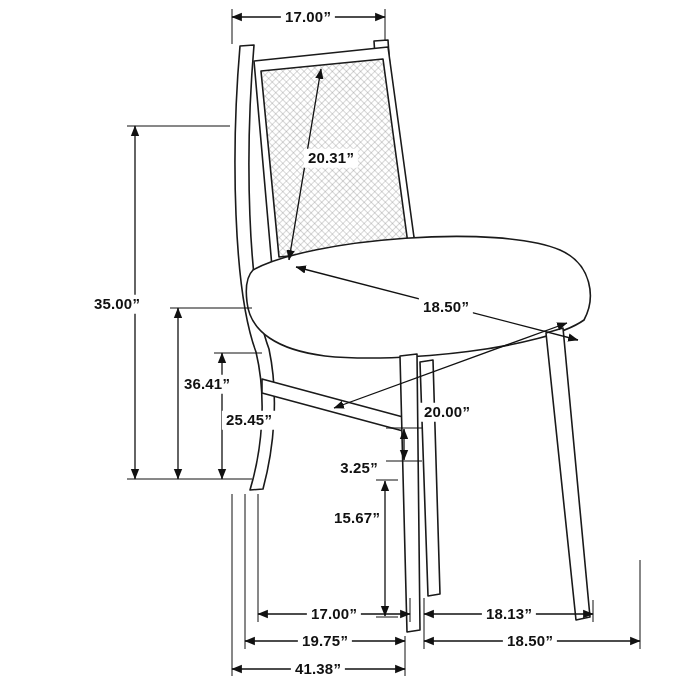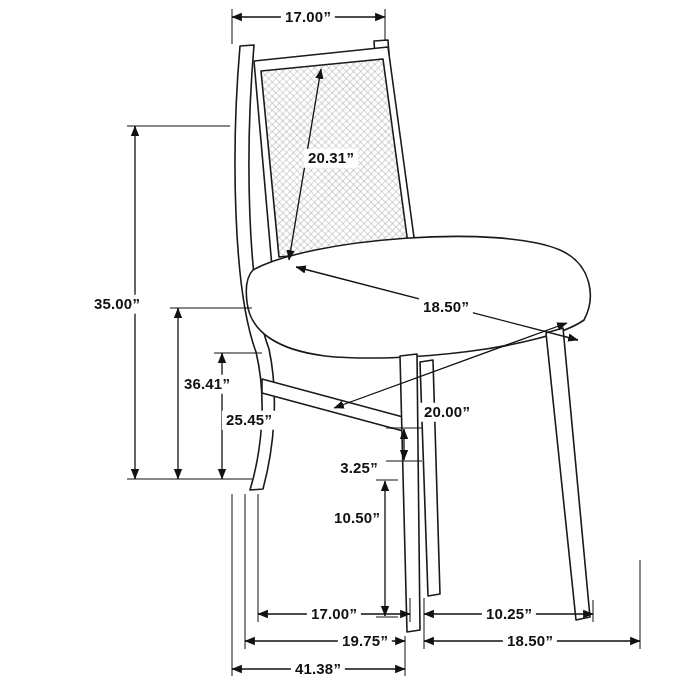--- a/index.html
+++ b/index.html
@@ -89,20 +89,20 @@
   </svg>
 
   <div class="dim-label" style="left:308px; top:17px;">17.00”</div>
   <div class="dim-label" style="left:331px; top:158px;">20.31”</div>
   <div class="dim-label" style="left:97px;  top:304px;margin-left:20px;">35.00”</div>
   <div class="dim-label" style="left:207px; top:384px;">36.41”</div>
   <div class="dim-label" style="left:249px; top:420px;">25.45”</div>
   <div class="dim-label" style="left:446px; top:307px;">18.50”</div>
   <div class="dim-label" style="left:447px; top:368px;margin-top:44px;">20.00”</div>
   <div class="dim-label" style="left:359px; top:468px;">3.25”</div>
-  <div class="dim-label" style="left:357px; top:518px;">10.50”</div>
+  <div class="dim-label" style="left:357px; top:518px;">15.67”</div>
   <div class="dim-label" style="left:334px; top:614px;">17.00”</div>
-  <div class="dim-label" style="left:509px; top:614px;">10.25”</div>
-  <div class="dim-label" style="left:325px; top:641px;margin-left:40px;">19.75”</div>
+  <div class="dim-label" style="left:509px; top:614px;">18.13”</div>
+  <div class="dim-label" style="left:325px; top:641px;">19.75”</div>
   <div class="dim-label" style="left:530px; top:641px;">18.50”</div>
   <div class="dim-label" style="left:318px; top:669px;">41.38”</div>
 
 </div>
 
 </body></html>

